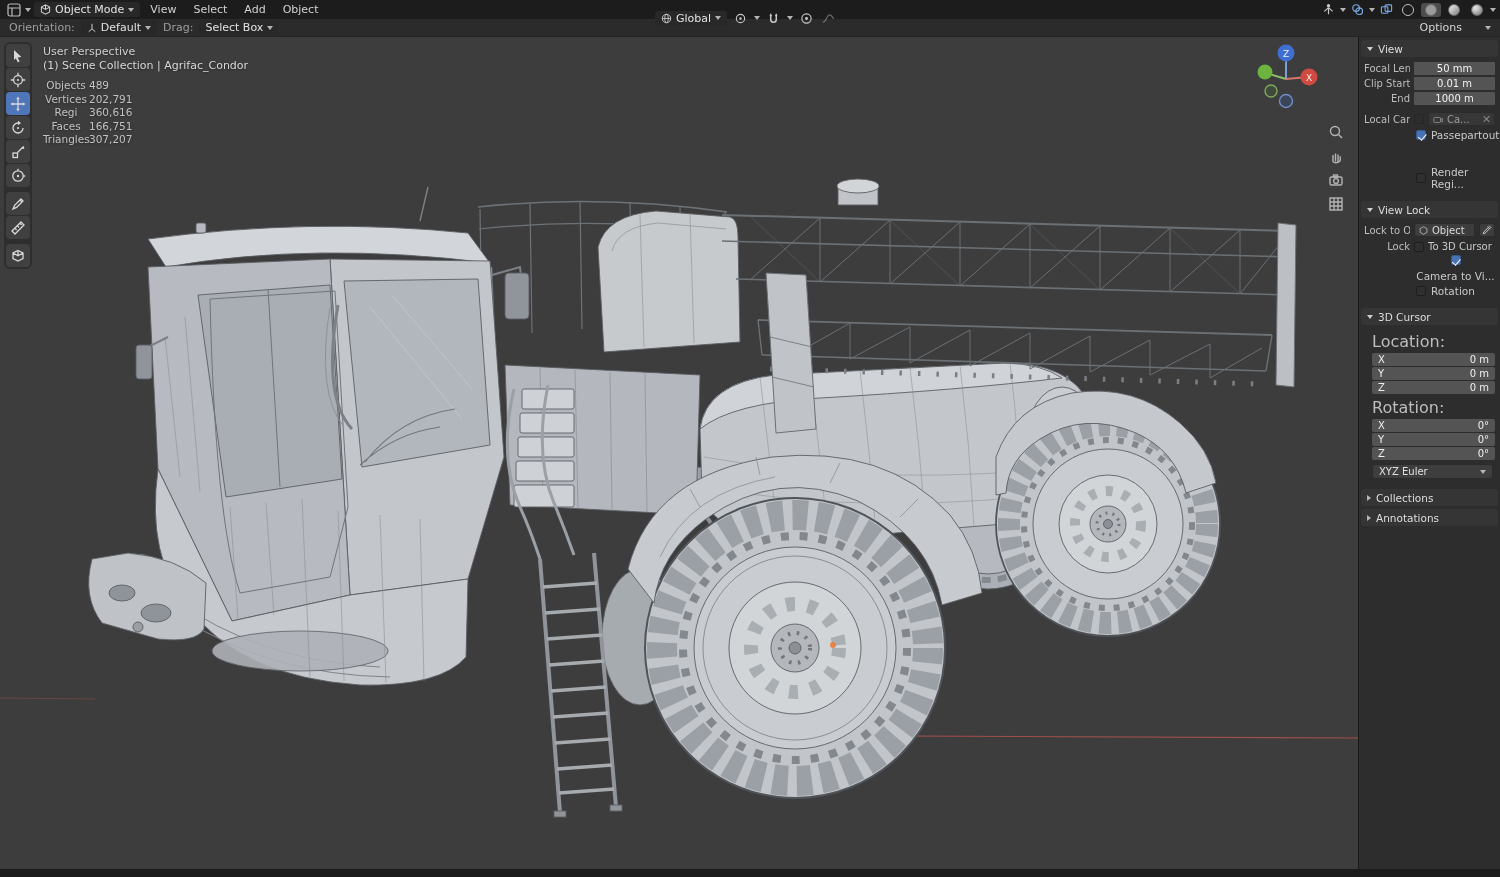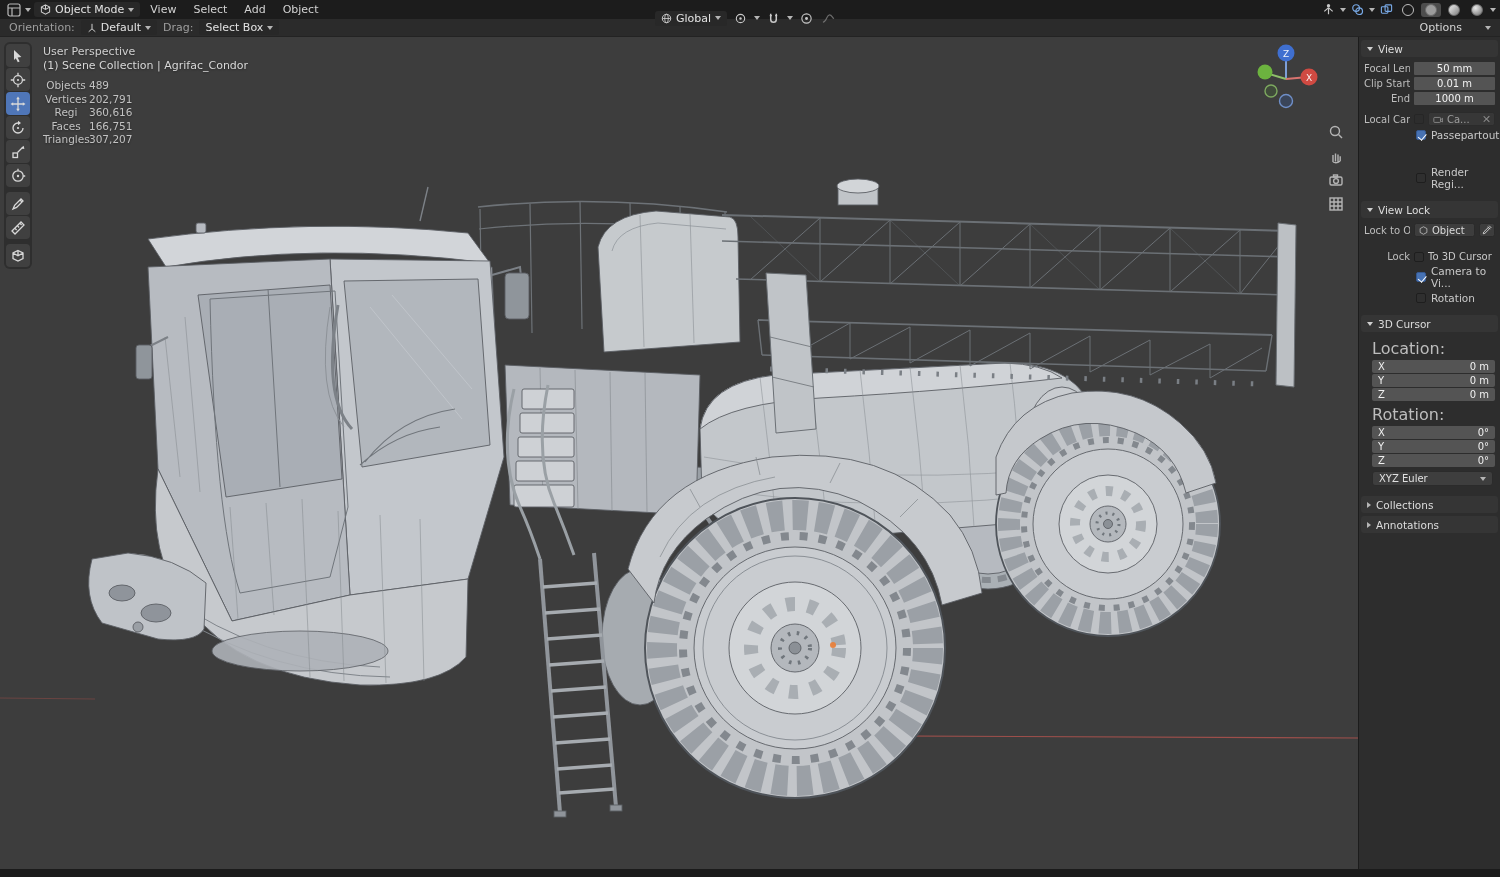--- a/index.html
+++ b/index.html
@@ -569,26 +569,26 @@
             <path d="M6,1 L10.5,3.4 V8.6 L6,11 L1.5,8.6 V3.4 Z" fill="none" stroke="#c9c9c9"></path>
           </svg>
         <span class="grow">Object</span>
       </div>
       <span class="iconbtn">
         <svg width="10" height="10" viewBox="0 0 12 12">
             <path d="M1.5,10.5 L2,8.5 L7.5,3 L9,4.5 L3.5,10 Z M7,2 L10,5 M8.5,0.8 L11.2,3.5"></path>
           </svg>
       </span>
     </div>
-    <div class="prow" style="margin-top:14px;">
+    <div class="prow" style="margin-top:4px;">
       <label>Lock</label>
       <span class="cb"></span>
       <span style="font-size:10px;">To 3D Cursor</span>
     </div>
-    <div class="crow l26" style="margin-left:52px;">
+    <div class="crow l26" style="margin-left:52px;flex-direction:column;">
       <span class="cb on"></span>
       <span>Camera to Vi...</span>
     </div>
     <div class="crow">
       <span class="cb"></span>
       <span>Rotation</span>
     </div>
   </div>
 
   <div class="phead">

